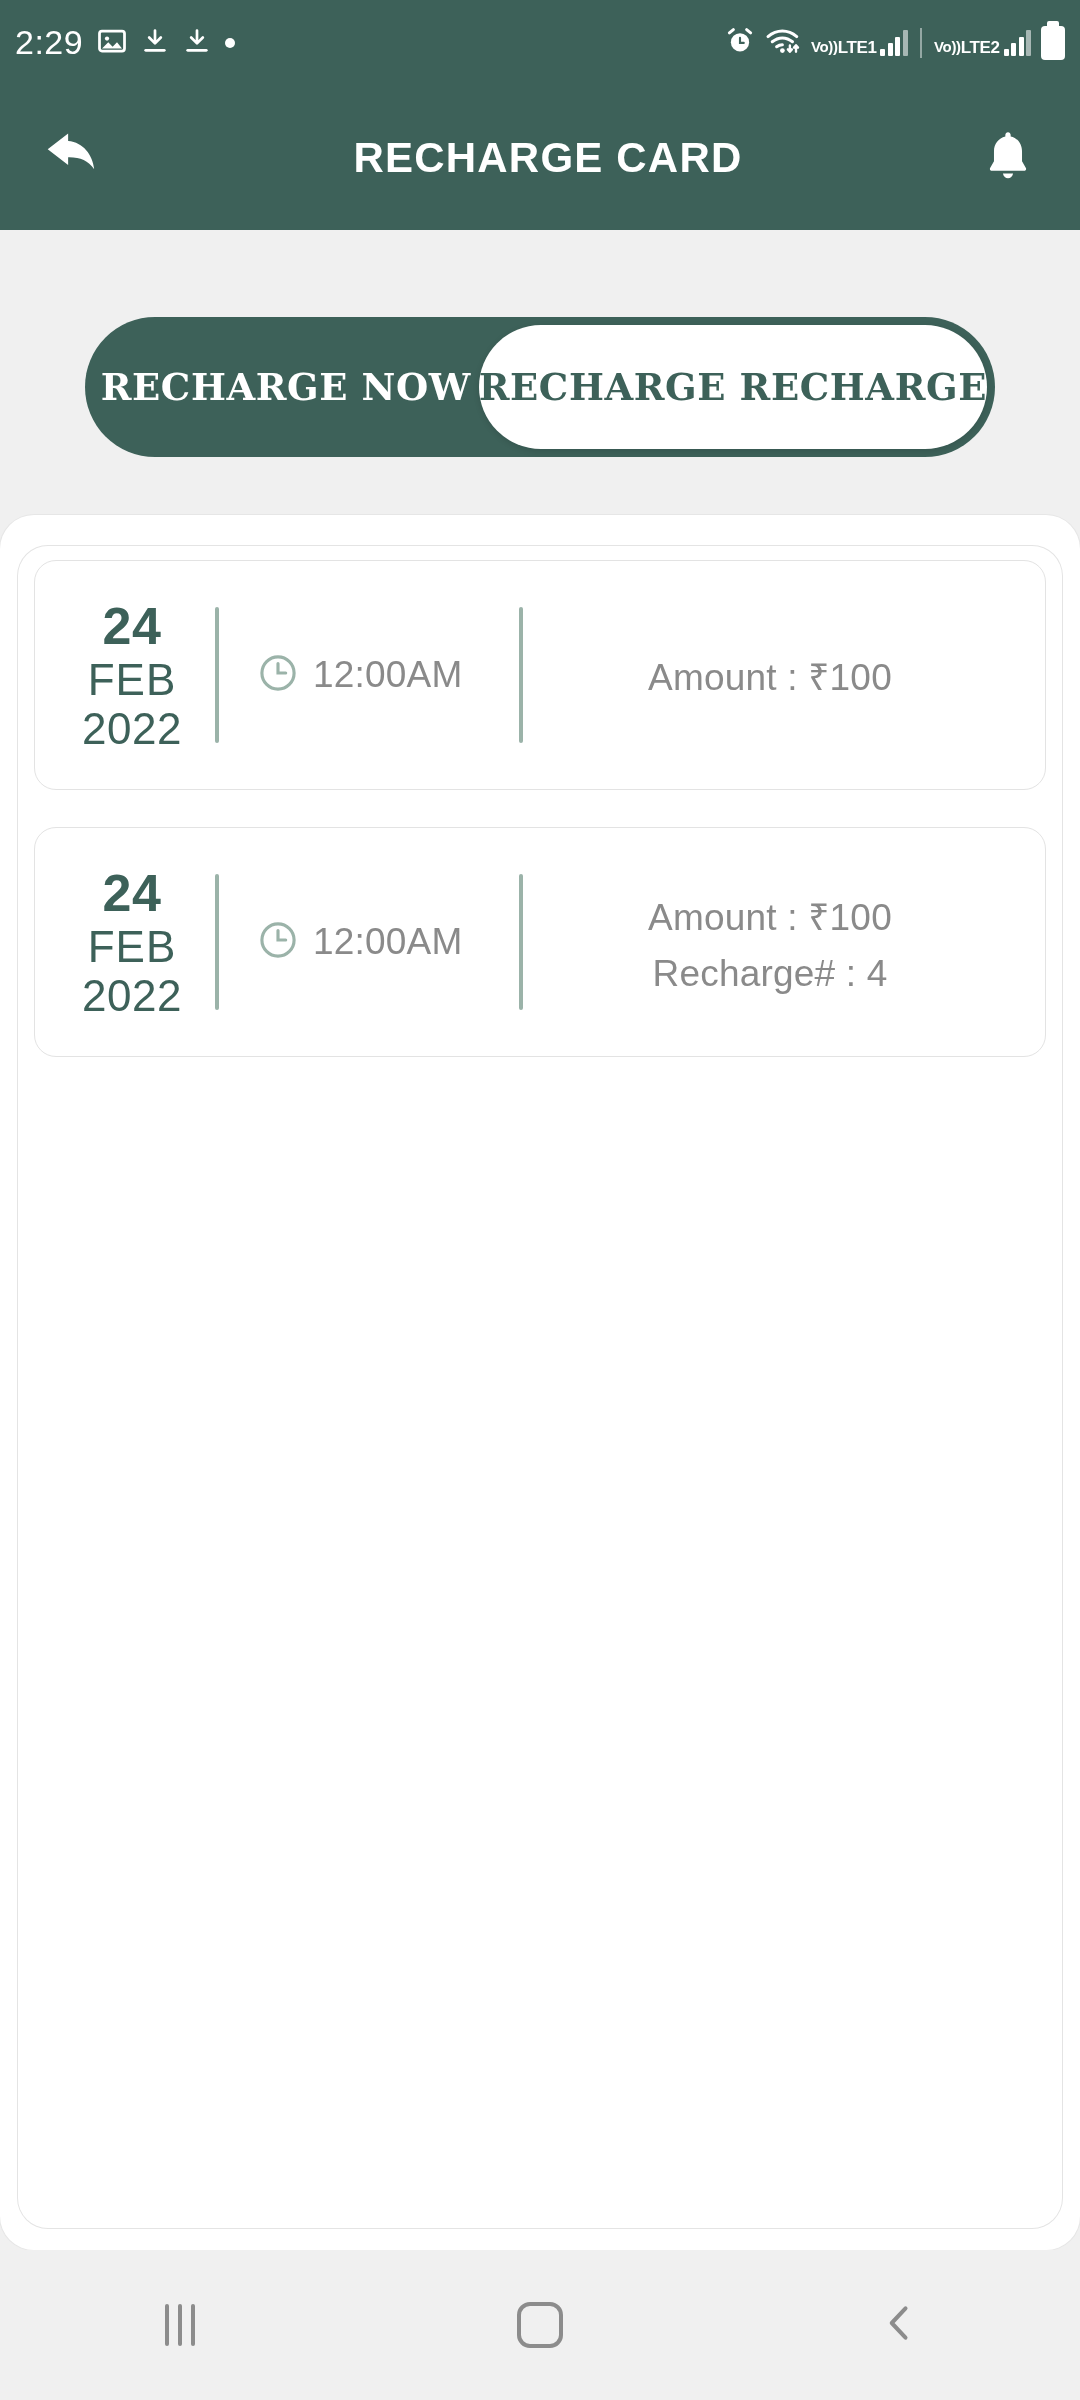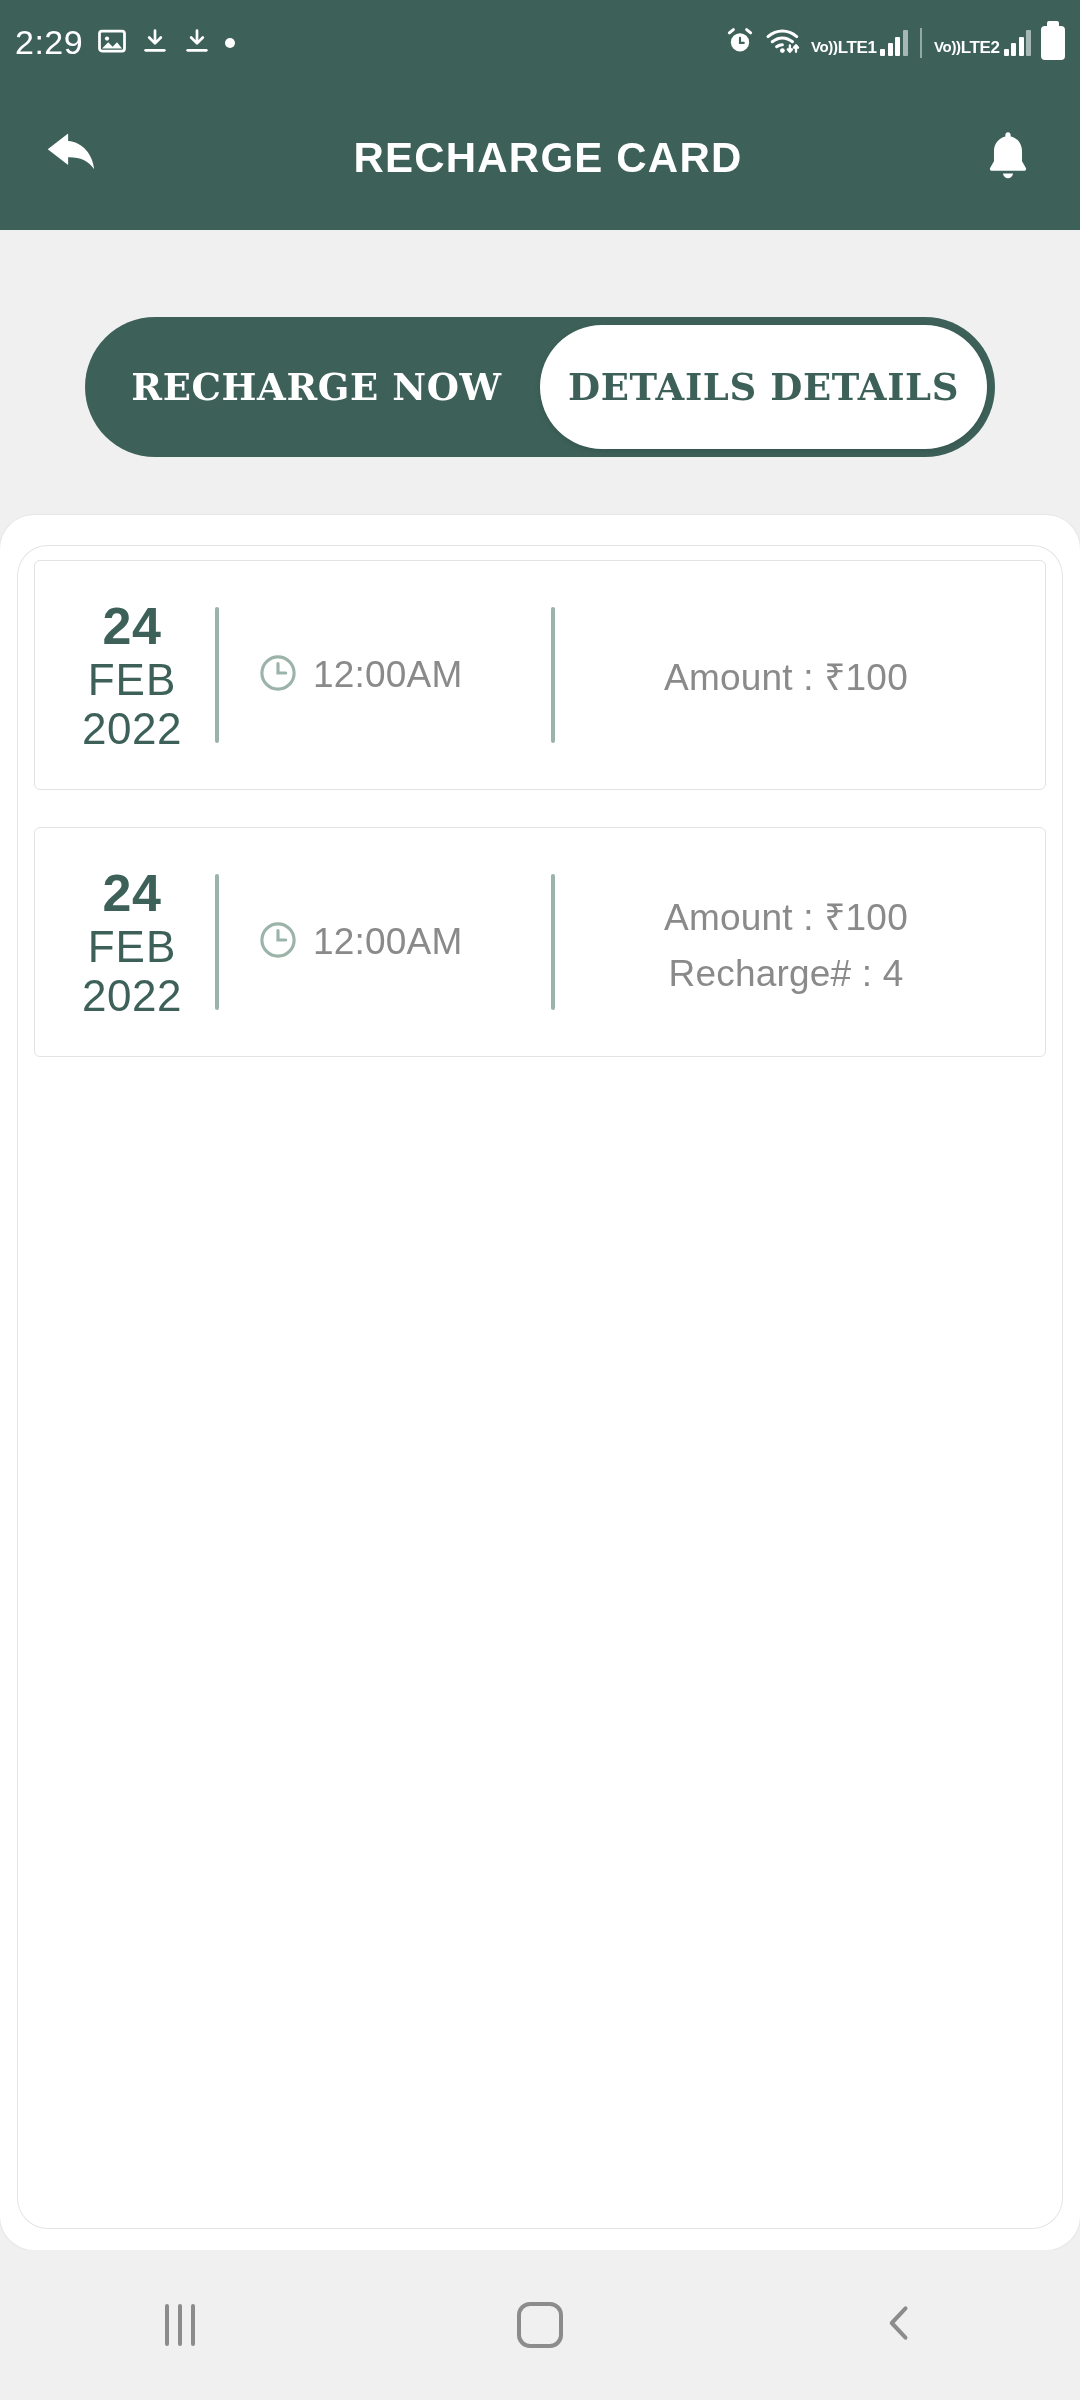--- a/index.html
+++ b/index.html
@@ -78,36 +78,36 @@
     position:absolute; top:546px; left:18px; width:1044px; height:1682px;
     background:#ffffff; border-radius:30px;
     box-shadow:0 0 0 1px #e4e4e4;
     padding:0;
   }
   .list{ position:absolute; top:0; left:0; width:1044px; padding:14px 16px 0 16px; }
 
   
   .rcard{
     height:230px; margin-bottom:37px;
-    background:#ffffff; border:1px solid #e3e3e3; border-radius:6px;
+    background:#ffffff; border:1px solid #e3e3e3; border-radius:22px;
     display:flex; align-items:stretch; overflow:hidden;
   }
   .col-date{
     width:180px; display:flex; flex-direction:column;
     align-items:center; justify-content:center; gap:0px;
     color:#3d6159; padding-left:14px;
   }
   .d-day{ font-size:52px; font-weight:bold; line-height:1.12; letter-spacing:0.5px; }
   .d-mon{ font-size:44px; line-height:1.12; letter-spacing:1px; }
   .d-yr{ font-size:44px; line-height:1.12; letter-spacing:0.5px; }
 
   .vline{ width:4px; background:#9bb3a9; border-radius:2px; margin:46px 0; flex:none; }
 
   .col-time{
-    width:332px; display:flex; align-items:center; justify-content:flex-start;
+    width:300px; display:flex; align-items:center; justify-content:flex-start;
     gap:14px; padding-left:38px;
   }
   .t-txt{ color:#8a8a8a; font-size:37px; letter-spacing:0.2px; }
 
   .col-info{
     flex:1; display:flex; flex-direction:column;
     align-items:center; justify-content:center; gap:12px;
     color:#8a8a8a; padding-right:28px;
   }
   .i-line{ font-size:37px; letter-spacing:0.2px; white-space:nowrap; }
@@ -214,21 +214,21 @@
         <svg width="58" height="58" viewBox="0 0 24 24">
           <path d="M12 2.2c-.6 0-1.1.5-1.1 1.1v.6C8.1 4.5 6.2 7 6.2 10v4.2L4.6 17c-.3.5.1 1.1.7 1.1h13.4c.6 0 1-.6.7-1.1l-1.6-2.8V10c0-3-1.9-5.5-4.7-6.1v-.6c0-.6-.5-1.1-1.1-1.1z" fill="#ffffff"></path>
           <path d="M9.9 19.2c.2 1.2 1.1 2 2.1 2s1.9-.8 2.1-2z" fill="#ffffff"></path>
         </svg>
       </span>
     </div>
   </div>
 
   <div class="toggle-wrap">
     <div class="toggle-opt off">RECHARGE NOW</div>
-    <div class="toggle-opt on">DETAILS DETAILS</div>
+    <div class="toggle-opt on">RECHARGE RECHARGE</div>
   </div>
 
   <div class="panel-outer"></div>
   <div class="panel-inner">
     <div class="list">
 
       <div class="rcard">
         <div class="col-date">
           <span class="d-day">24</span>
           <span class="d-mon">FEB</span>

